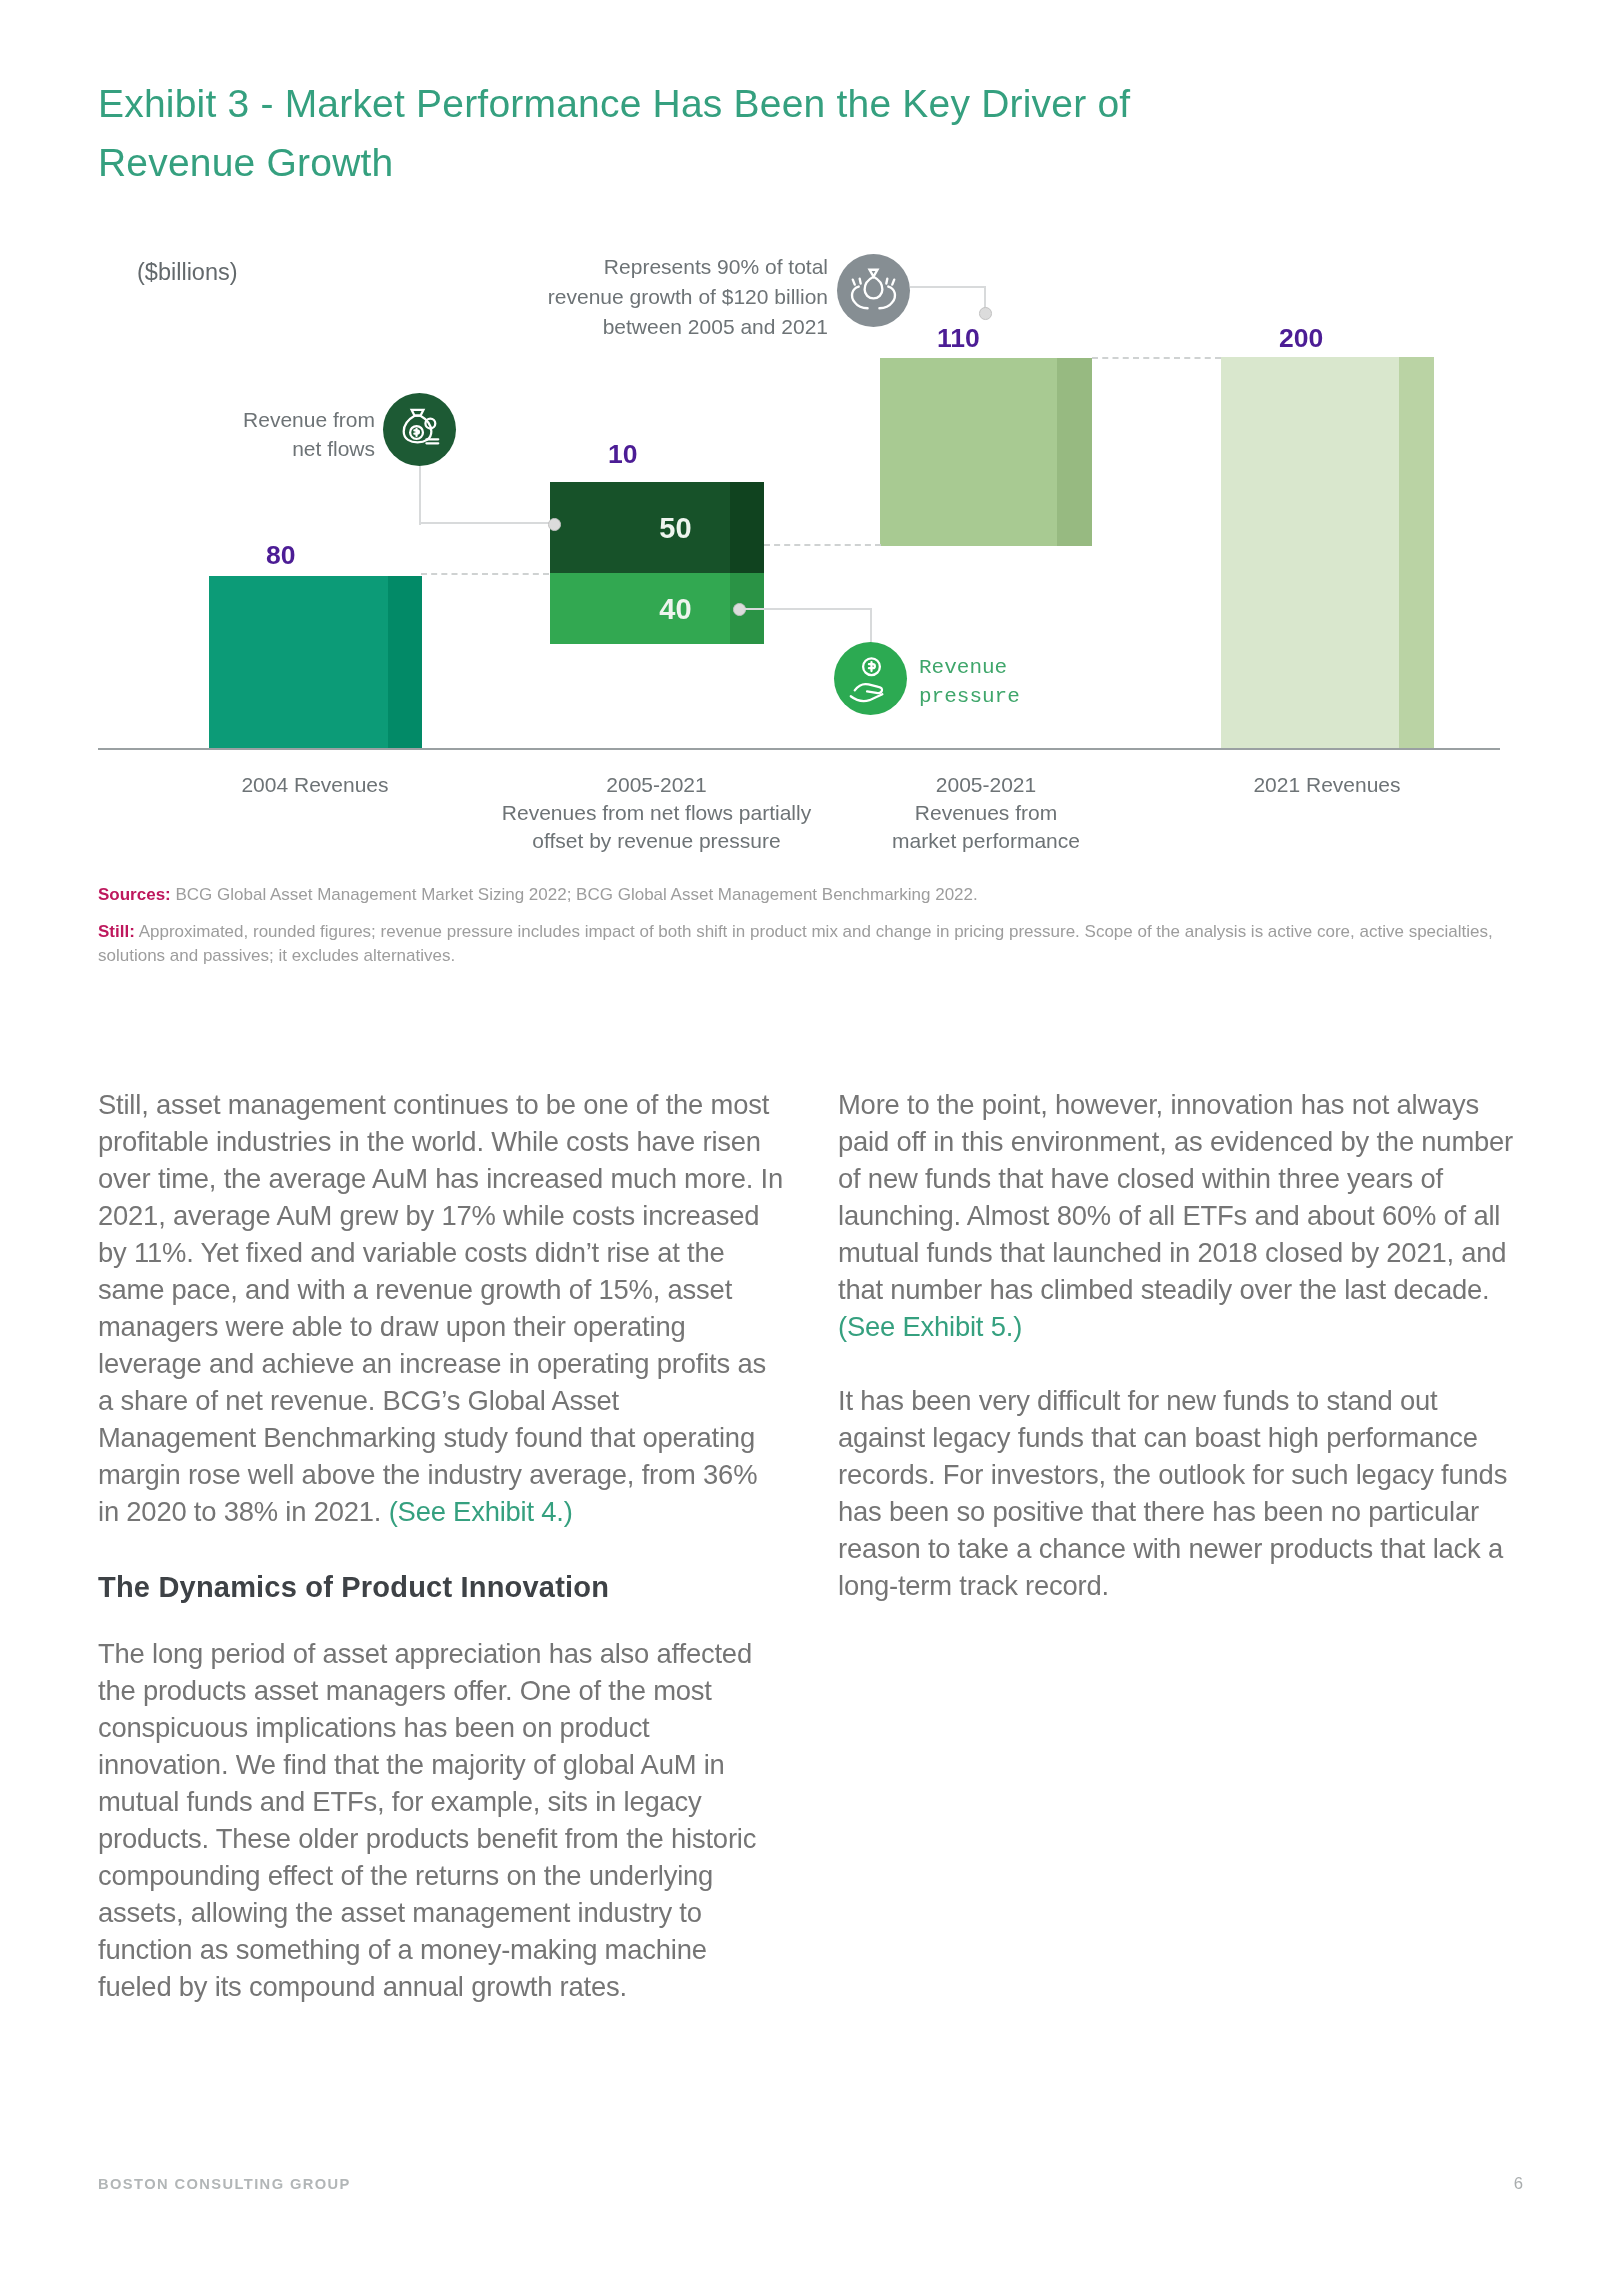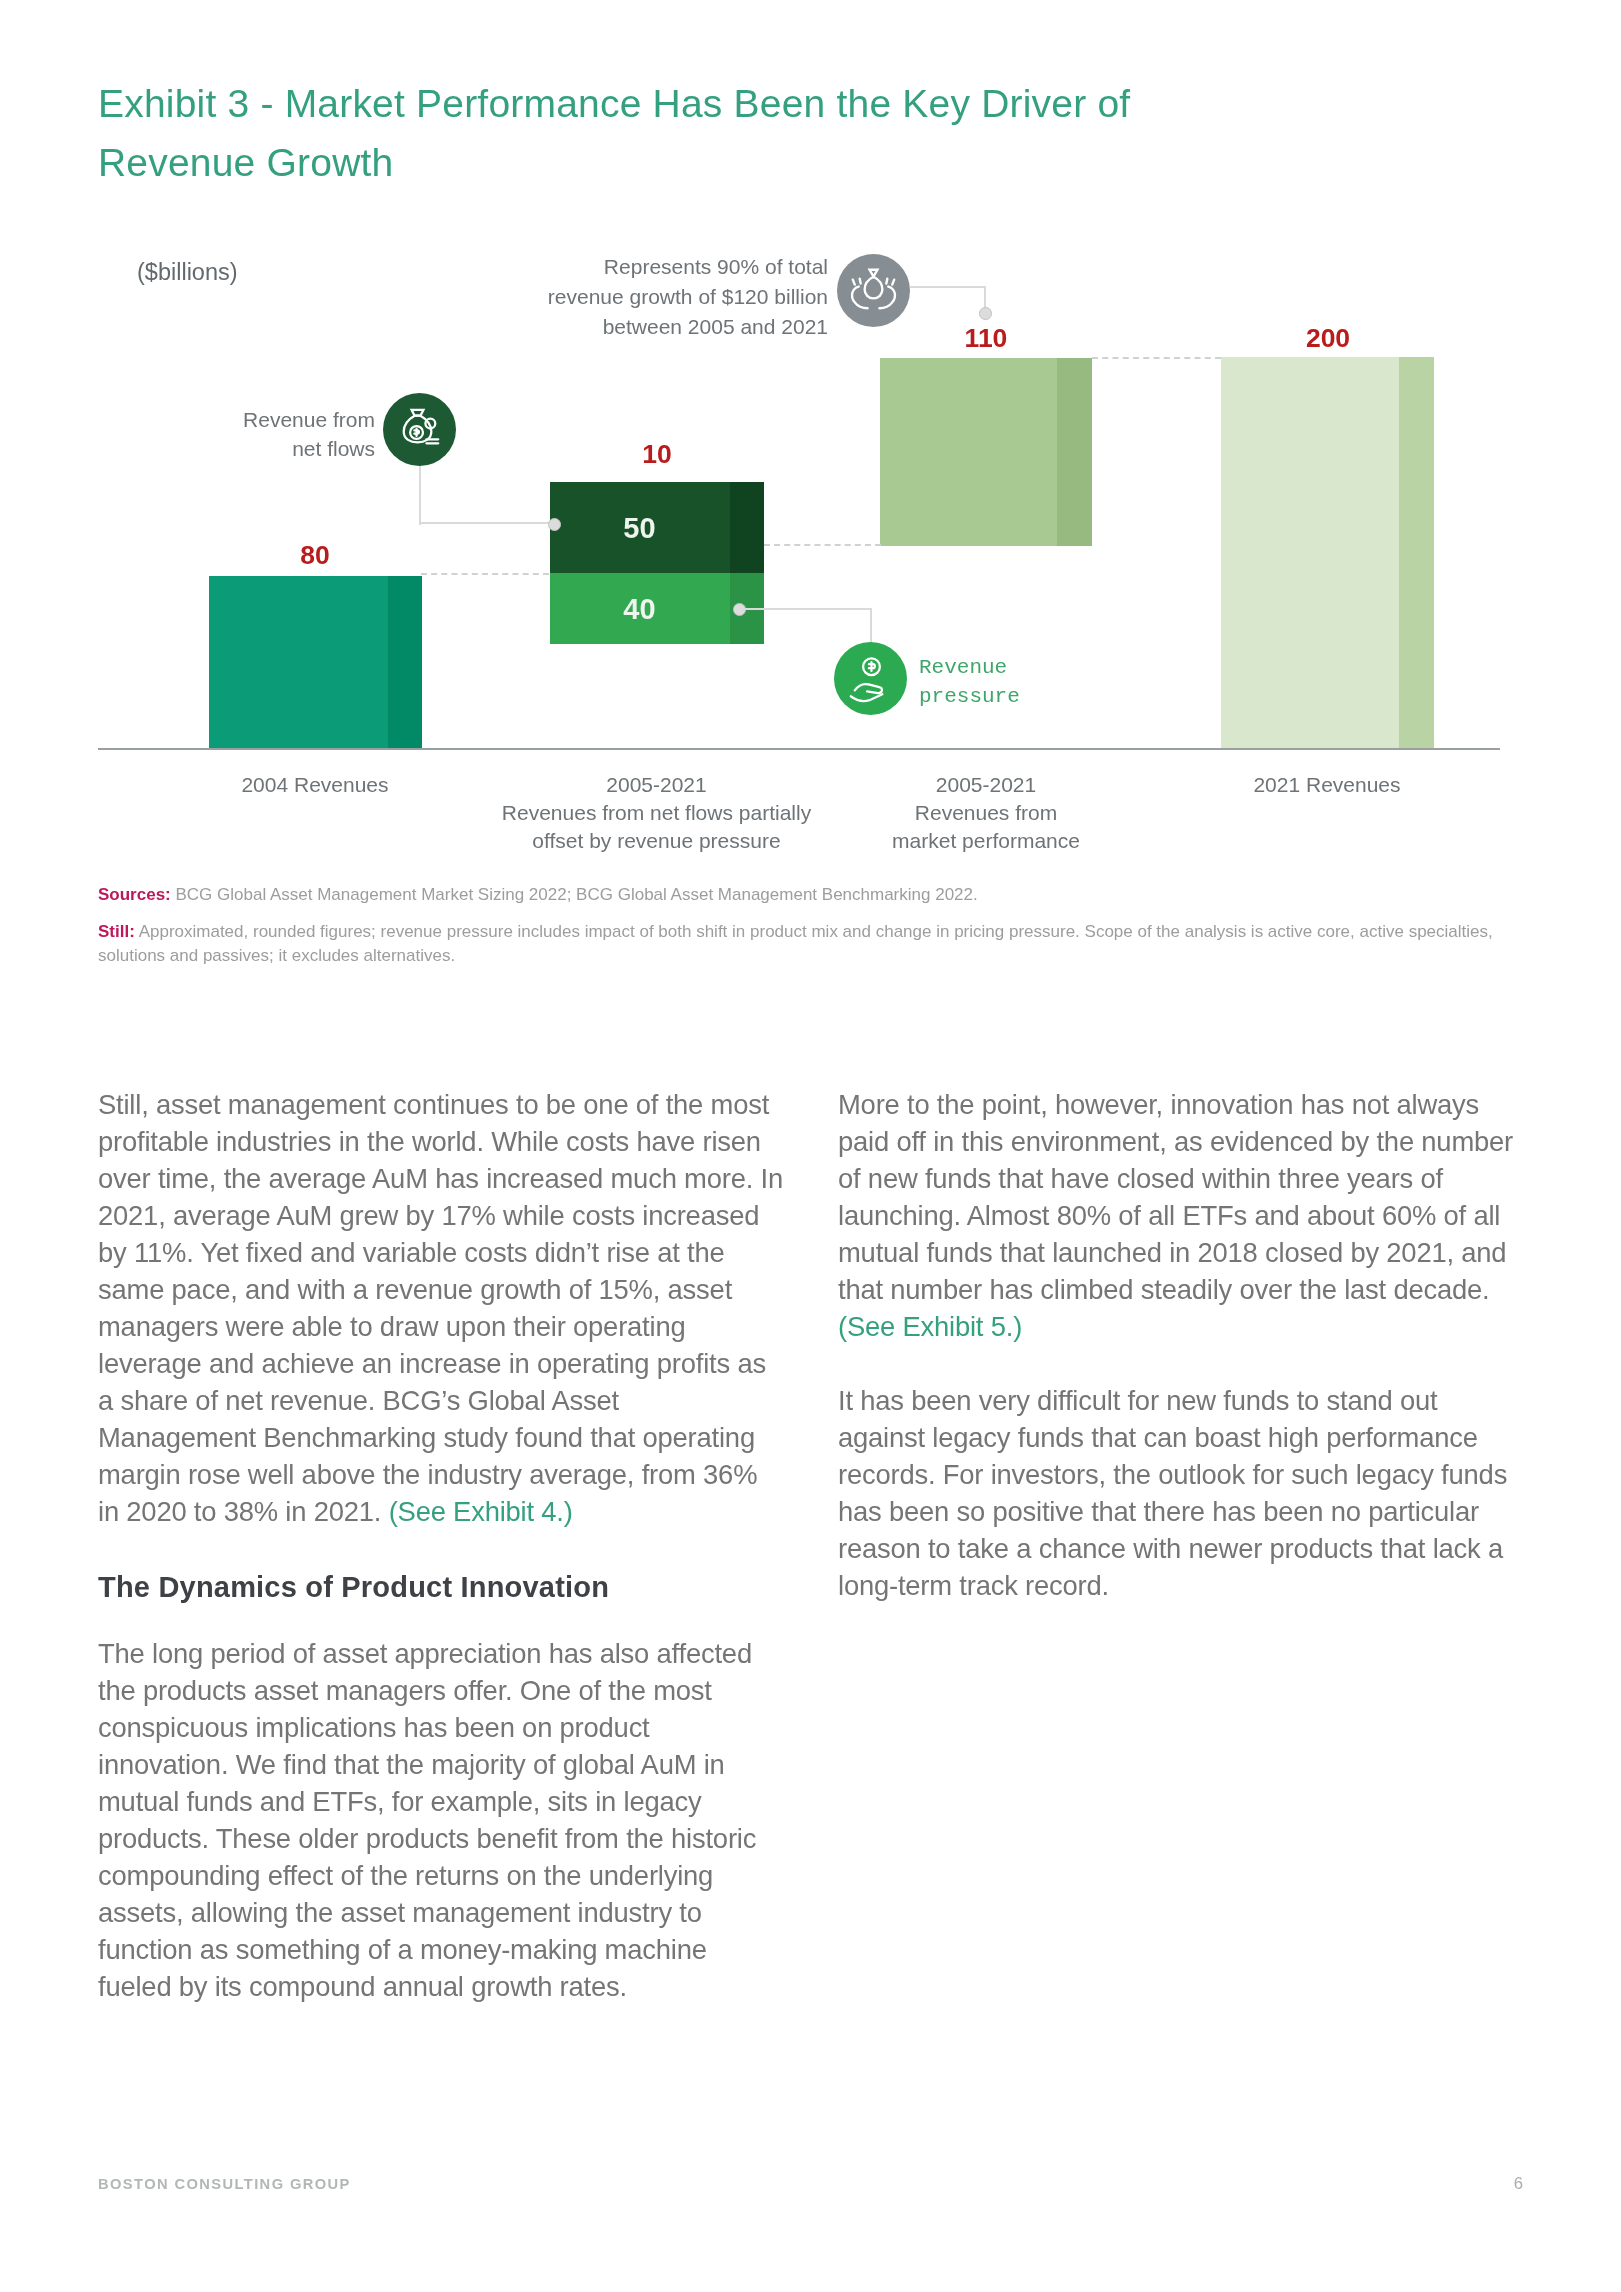--- a/index.html
+++ b/index.html
@@ -10,23 +10,23 @@
   .abs{position:absolute;}
   .exhibit-title{left:98px;top:74px;width:1274px;font-size:39px;line-height:59px;
     font-weight:500;color:#35a07f;letter-spacing:0.2px;}
   .unit-label{left:137px;top:259px;font-size:23.5px;color:#63696c;}
   .ann-text{font-size:21px;line-height:30px;color:#6d7376;}
   .ann-right{text-align:right;}
   .icon-circle{border-radius:50%;width:73px;height:73px;display:flex;align-items:center;justify-content:center;}
   .conn{background:#d8dadb;}
   .dash{border-top:2px dashed #cfd2d2;height:0;}
   .dot{width:12.7px;height:12.7px;border-radius:50%;background:#dcdcdc;border:1px solid #c2c2c2;box-sizing:border-box;}
-  .bar-label{font-size:26.5px;font-weight:700;color:#b91c1c;text-align:center;}
+  .bar-label{font-size:26.5px;font-weight:700;color:#4c1d95;}
   .seg-label{position:absolute;left:0;width:179px;top:50%;transform:translateY(-50%);
-    text-align:center;font-size:29px;font-weight:700;color:#eef4ee;}
+    text-align:center;font-size:29px;font-weight:700;color:#eef4ee;padding-left:36px;}
   .bar{box-sizing:border-box;}
   .shade{position:absolute;right:0;top:0;bottom:0;}
   .x-label{font-size:21px;line-height:28px;color:#6d7376;text-align:center;}
   .src-note{font-size:17px;line-height:23.5px;color:#9d9d9d;}
   .src-note b{color:#be185d;font-weight:700;}
   .axis{background:#9aa0a2;}
   .body-col{font-size:27.4px;line-height:37px;color:#757575;font-weight:300;letter-spacing:-0.2px;}
   .body-col p{margin:0 0 37px 0;}
   .green-link{color:#35a07f;text-decoration:none;cursor:pointer;}
   .section-heading{font-size:29px;font-weight:600;color:#3e4246;margin:39px 0 29px 0;letter-spacing:0.2px;}

